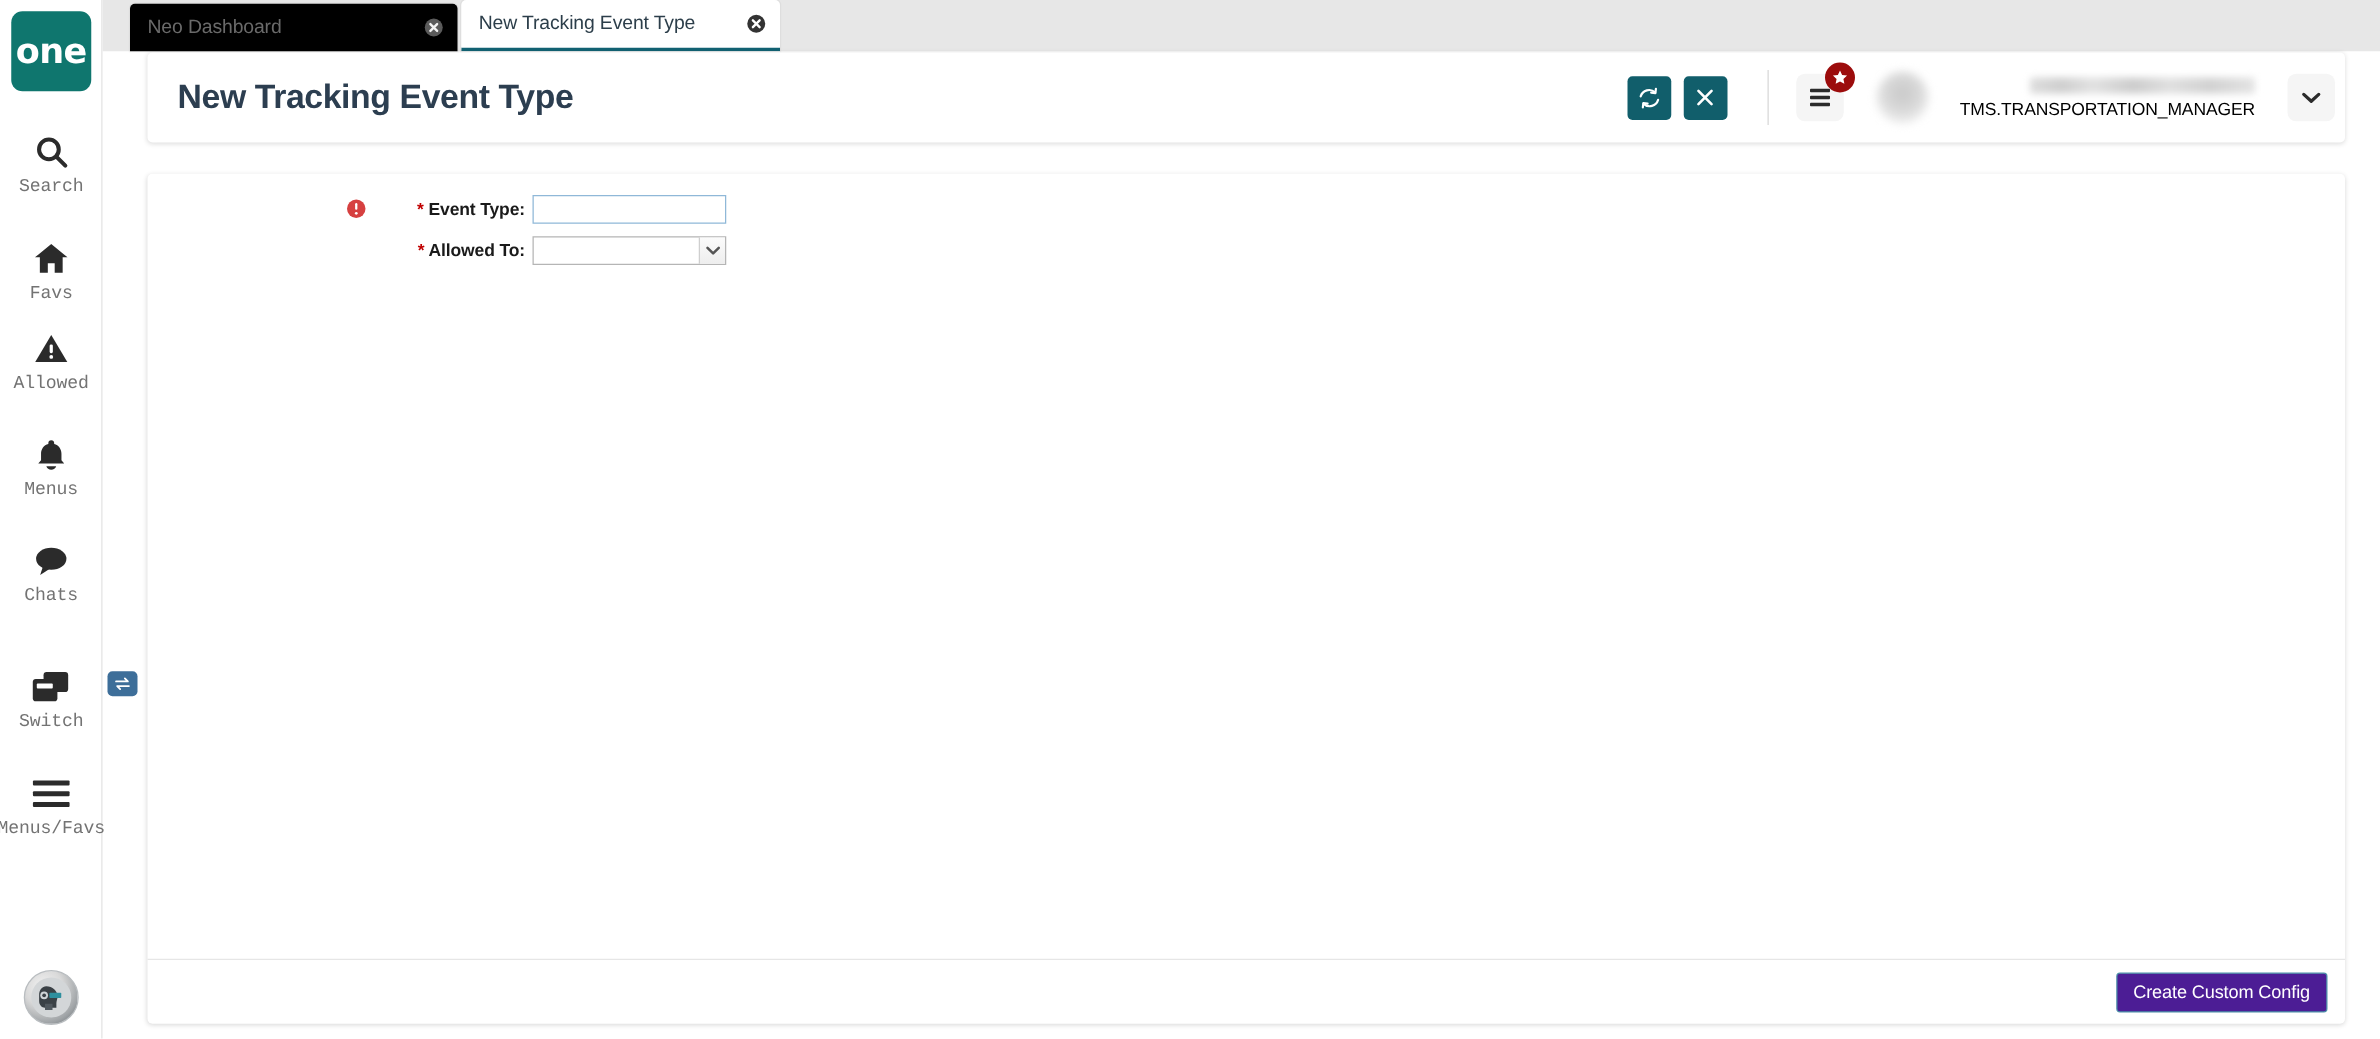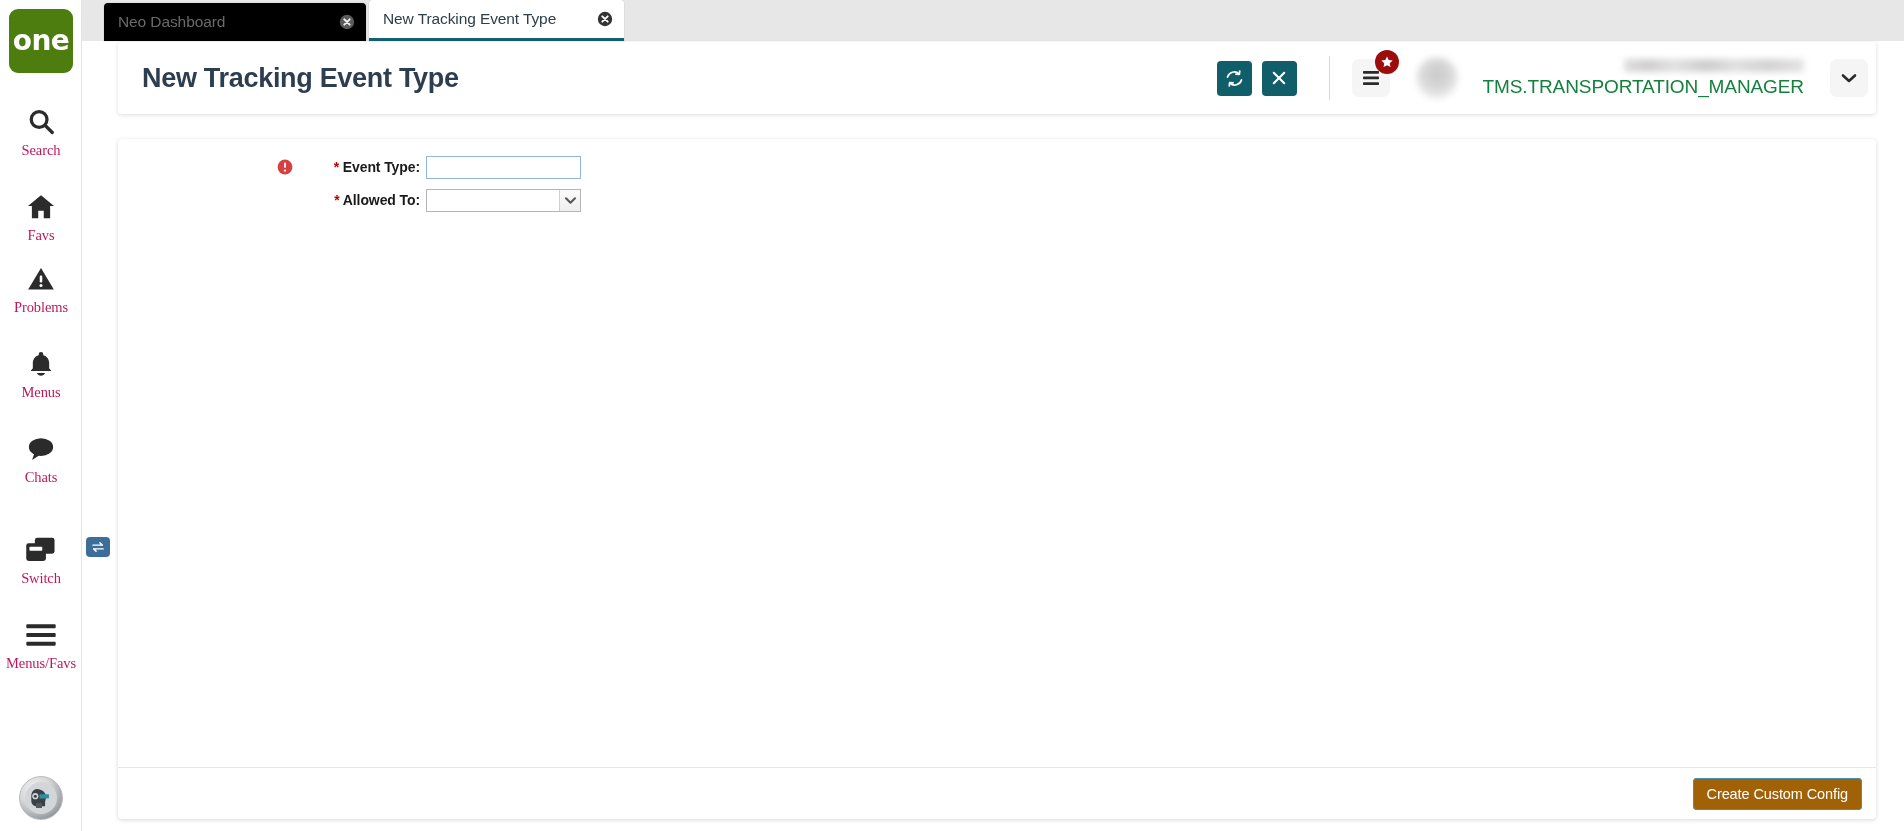--- a/index.html
+++ b/index.html
@@ -24,21 +24,21 @@
     left: 0; top: 0;
     width: 82px; height: 831px;
     background: #ffffff;
     border-right: 1px solid #e4e4e4;
     z-index: 5;
   }
   .logo-tile {
     position: absolute;
     left: 9px; top: 9px;
     width: 64px; height: 64px;
-    background: #4d7c0f;
+    background: #0f766e;
     border-radius: 9px;
     display: flex; align-items: center; justify-content: center;
   }
   .logo-text {
     color: #ffffff;
     font-size: 28px;
     font-weight: 700;
     letter-spacing: -0.5px;
     line-height: 1;
     font-family: "DejaVu Sans", sans-serif;
@@ -56,22 +56,22 @@
   }
   .nav-icon {
     width: 34px; height: 34px;
     display: flex; align-items: center; justify-content: center;
     color: #2b2b2b;
   }
   .nav-icon svg { display: block; }
   .nav-label {
     margin-top: 3px;
     font-size: 14.5px;
-    color: #be185d;
-    font-family: Liberation Serif, serif;
+    color: #737373;
+    font-family: Liberation Mono, monospace;
     white-space: nowrap;
     letter-spacing: -0.1px;
   }
   .switch-badge {
     position: absolute;
     left: 62px; top: 4px;
     width: 24px; height: 20px;
     background: #3d6e99;
     border-radius: 4px;
     display: flex; align-items: center; justify-content: center;
@@ -219,22 +219,22 @@
     justify-content: center;
   }
   .user-realname {
     width: 180px; height: 13px;
     background: linear-gradient(90deg,#dedede 0%, #cfcfcf 14%, #e2e2e2 28%, #cdcdcd 46%, #e0e0e0 62%, #d2d2d2 80%, #e4e4e4 100%);
     filter: blur(3px);
     margin-bottom: 4px;
     border-radius: 2px;
   }
   .user-role {
-    font-size: 19px;
-    color: #15803d;
+    font-size: 14px;
+    color: #000000;
     white-space: nowrap;
     letter-spacing: -0.1px;
     margin-left: 11px;
   }
   .user-caret {
     width: 38px; height: 38px;
     background: #f5f5f5;
     border-radius: 7px;
     display: flex; align-items: center; justify-content: center;
     margin-left: 26px;
@@ -325,21 +325,21 @@
     position: absolute;
     left: 0; right: 0; bottom: 0;
     height: 52px;
     border-top: 1px solid #e6e6e6;
     display: flex;
     align-items: center;
     justify-content: flex-end;
     padding-right: 14px;
   }
   .primary-btn {
-    background: #a16207;
+    background: #4c1d95;
     color: #ffffff;
     border: 1px solid #4b8ea8;
     border-radius: 3px;
     font-size: 14.5px;
     padding: 7px 13px;
     cursor: pointer;
     font-family: "Liberation Sans", sans-serif;
     letter-spacing: -0.1px;
     white-space: nowrap;
   }
@@ -375,21 +375,21 @@
     </div>
 
     <div class="nav-item" style="top:262px">
       <span class="nav-icon">
         <svg width="30" height="28" viewBox="0 0 24 24" fill="#2b2b2b">
           <path d="M12 2.5 23 21H1z"></path>
           <rect x="10.9" y="9" width="2.2" height="6" fill="#fff" rx="1"></rect>
           <circle cx="12" cy="17.6" r="1.3" fill="#fff"></circle>
         </svg>
       </span>
-      <span class="nav-label">Problems</span>
+      <span class="nav-label">Allowed</span>
     </div>
 
     <div class="nav-item" style="top:347px">
       <span class="nav-icon">
         <svg width="28" height="30" viewBox="0 0 24 24" fill="#2b2b2b">
           <path d="M12 1.8a2 2 0 0 0-2 2v.7C6.9 5.3 5 8 5 11.2v4.4l-1.9 2.3h17.8L19 15.6v-4.4C19 8 17.1 5.3 14 4.5v-.7a2 2 0 0 0-2-2z"></path>
           <path d="M8.6 19.7c.5 1.4 1.8 2.4 3.4 2.4s2.9-1 3.4-2.4z"></path>
         </svg>
       </span>
       <span class="nav-label">Menus</span>

